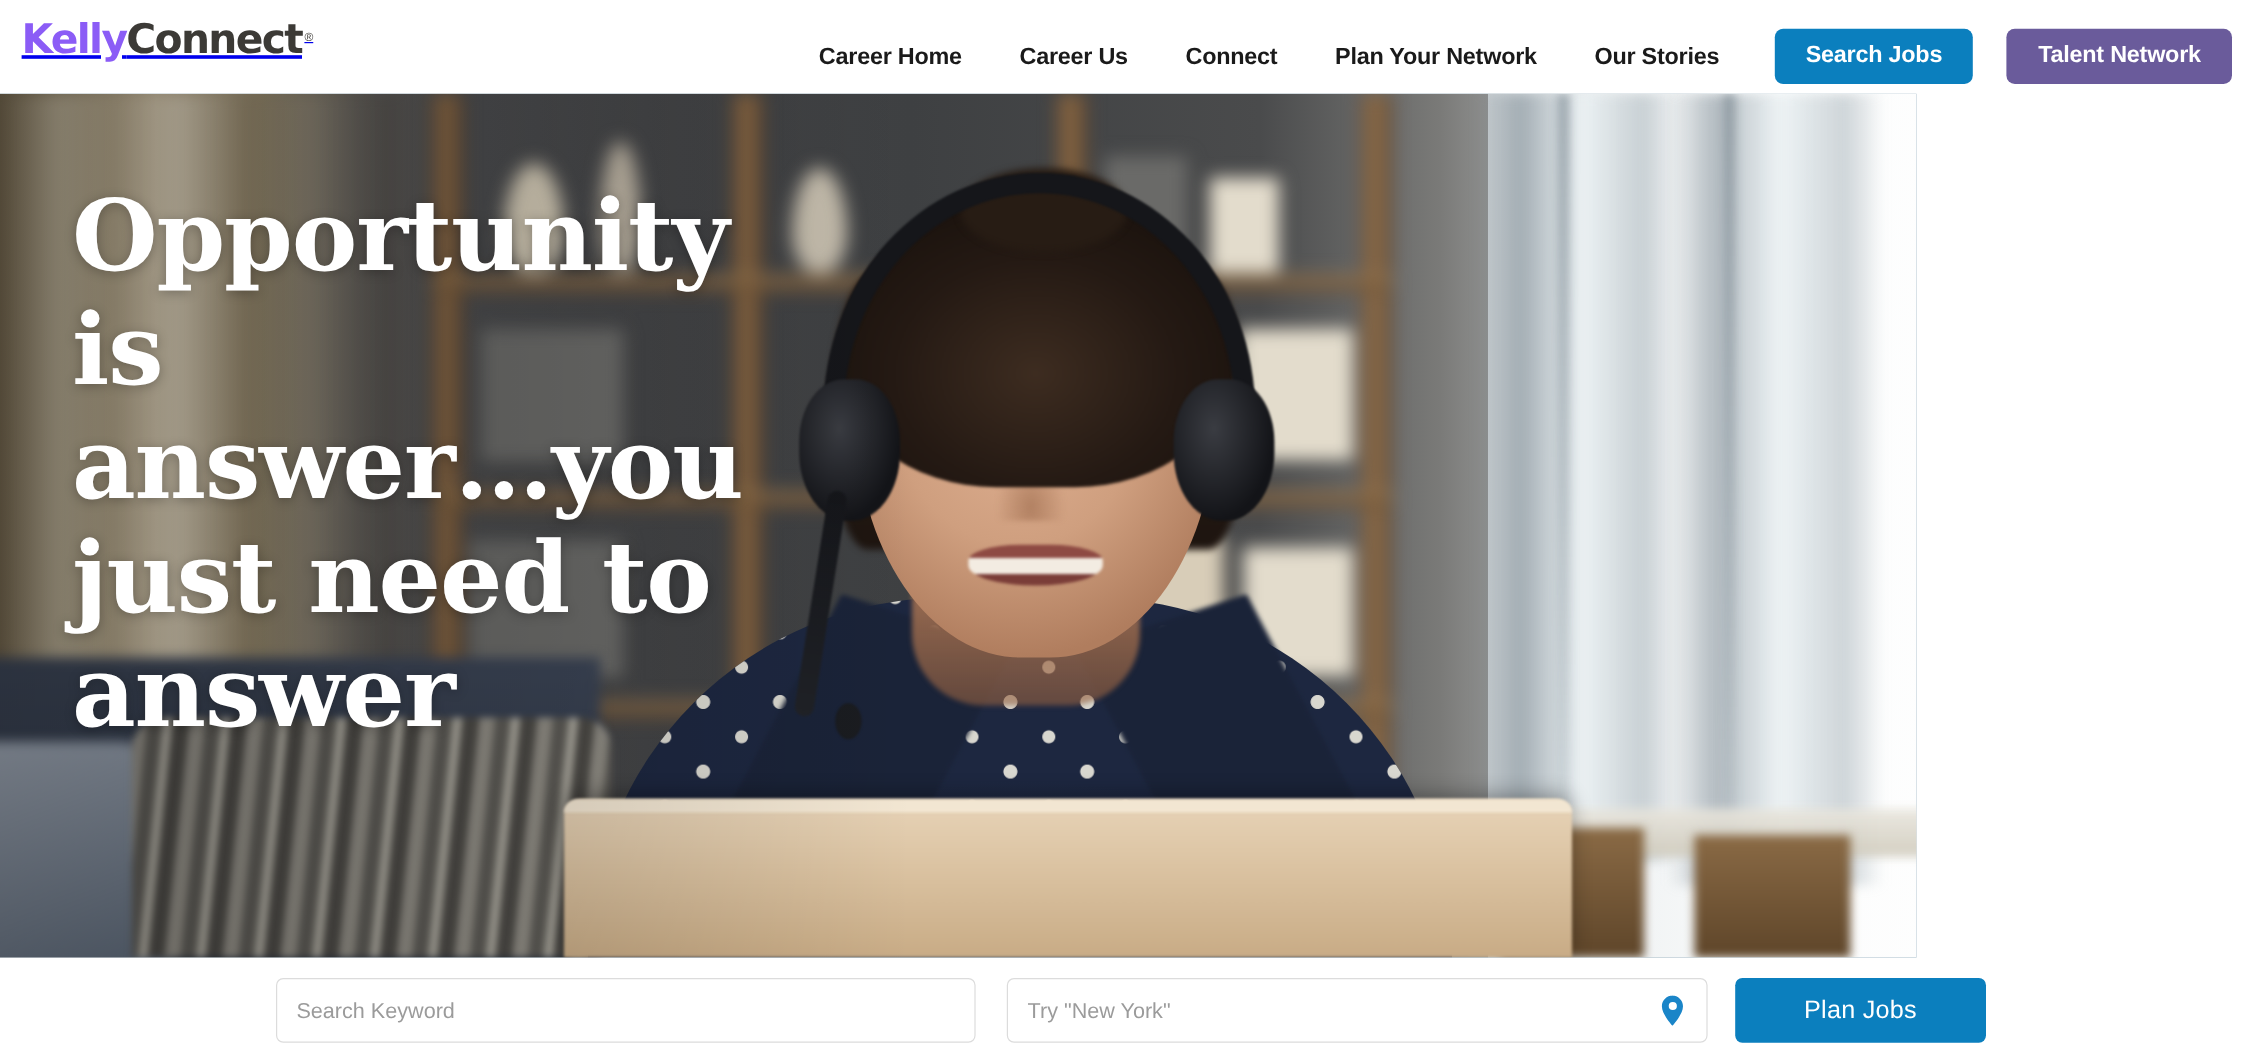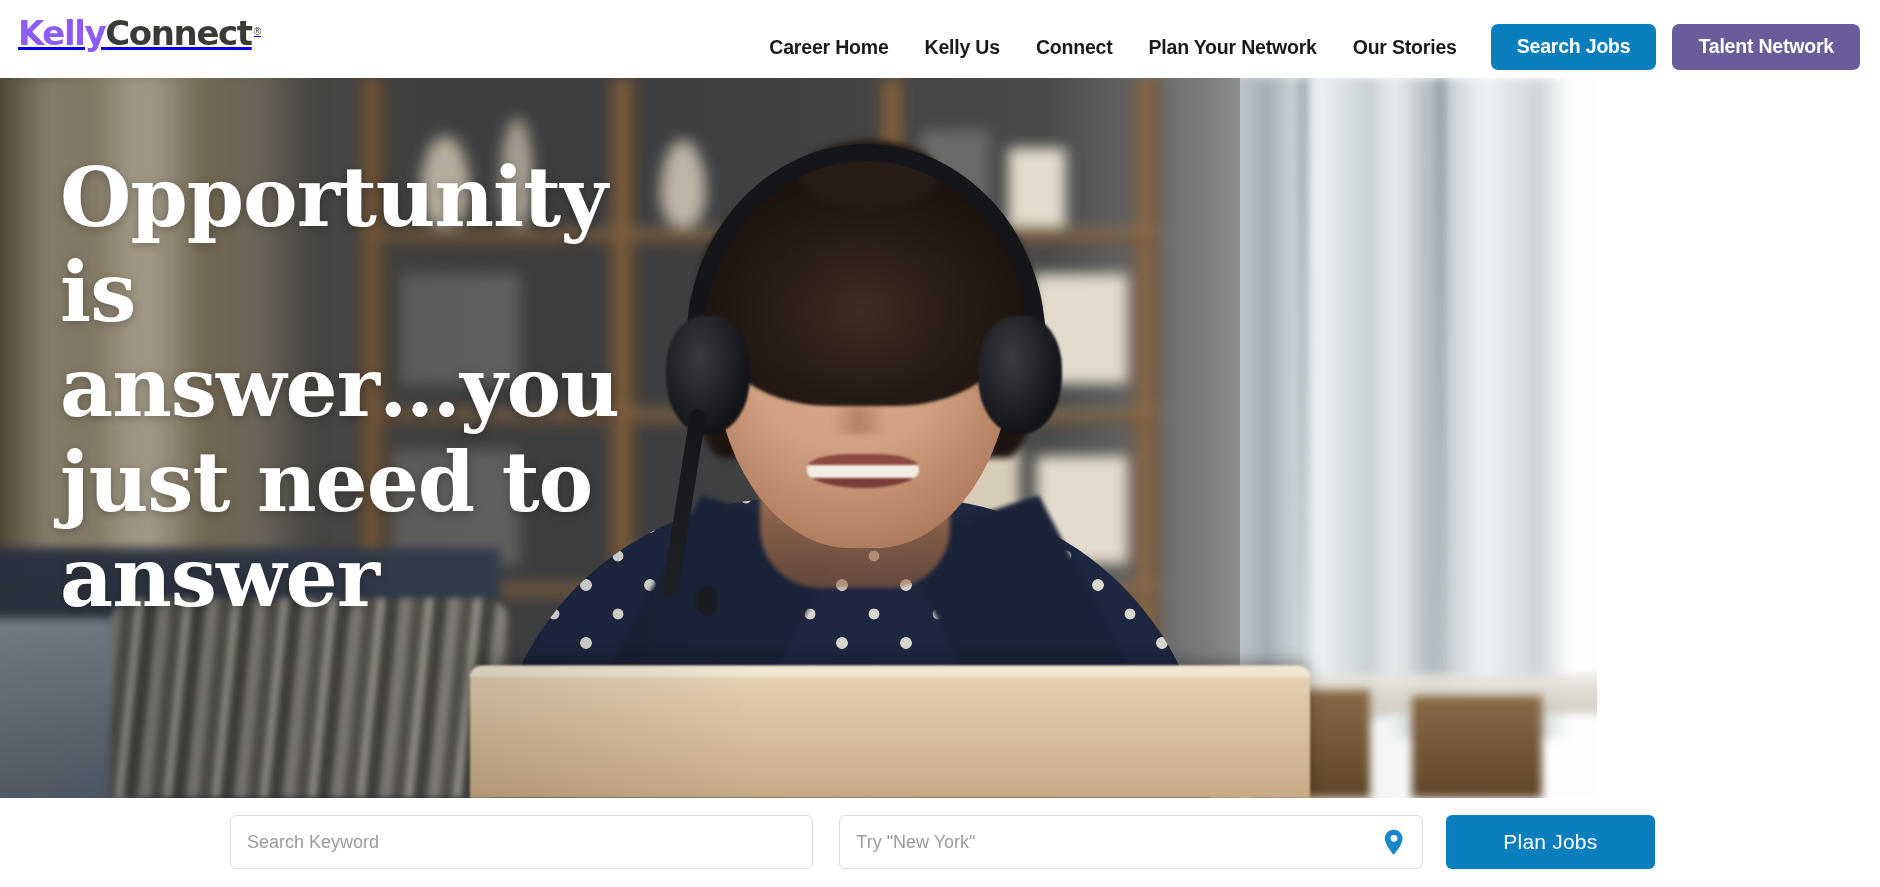--- a/index.html
+++ b/index.html
@@ -64,21 +64,21 @@
     top: -10px;
   }
 
   .nav {
     position: absolute;
     right: 20px;
     top: 0;
     height: 94px;
     display: flex;
     align-items: center;
-    gap: 0;
+    gap: 12px;
   }
 
   .nav-link {
     font-family: "Liberation Sans", sans-serif;
     font-size: 19.5px;
     font-weight: 700;
     color: #1a1a1a;
     text-decoration: none;
     padding: 0 18px;
     white-space: nowrap;
@@ -532,21 +532,21 @@
   <header class="header">
 
     <a class="logo" href="#">
       <span class="logo-kelly">Kelly</span>
         <span class="logo-connect">Connect</span>
         <span class="logo-tm">®</span>
     </a>
 
     <nav class="nav">
       <a class="nav-link" href="#">Career Home</a>
-      <a class="nav-link" href="#">Kelly Us</a>
+      <a class="nav-link" href="#">Career Us</a>
       <a class="nav-link" href="#">Connect</a>
       <a class="nav-link" href="#">Plan Your Network</a>
       <a class="nav-link" href="#">Our Stories</a>
       <button class="nav-btn search-jobs">Search Jobs</button>
       <button class="nav-btn talent-network">Talent Network</button>
     </nav>
 
   </header>
 
   <section class="hero">

